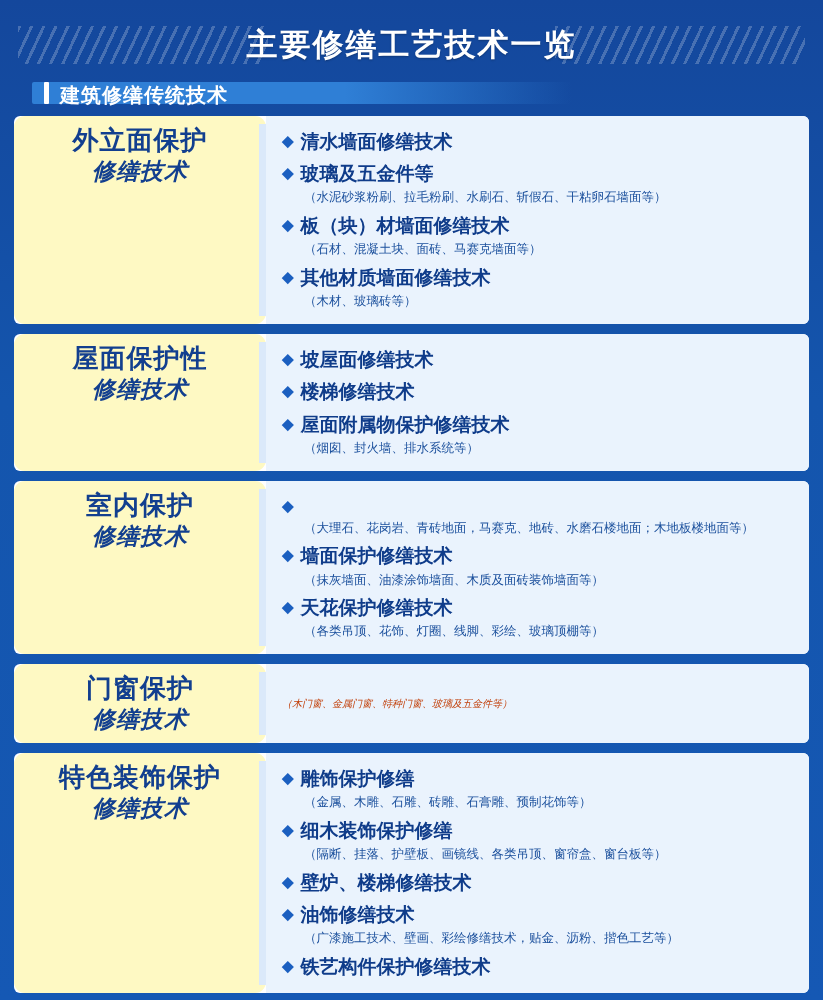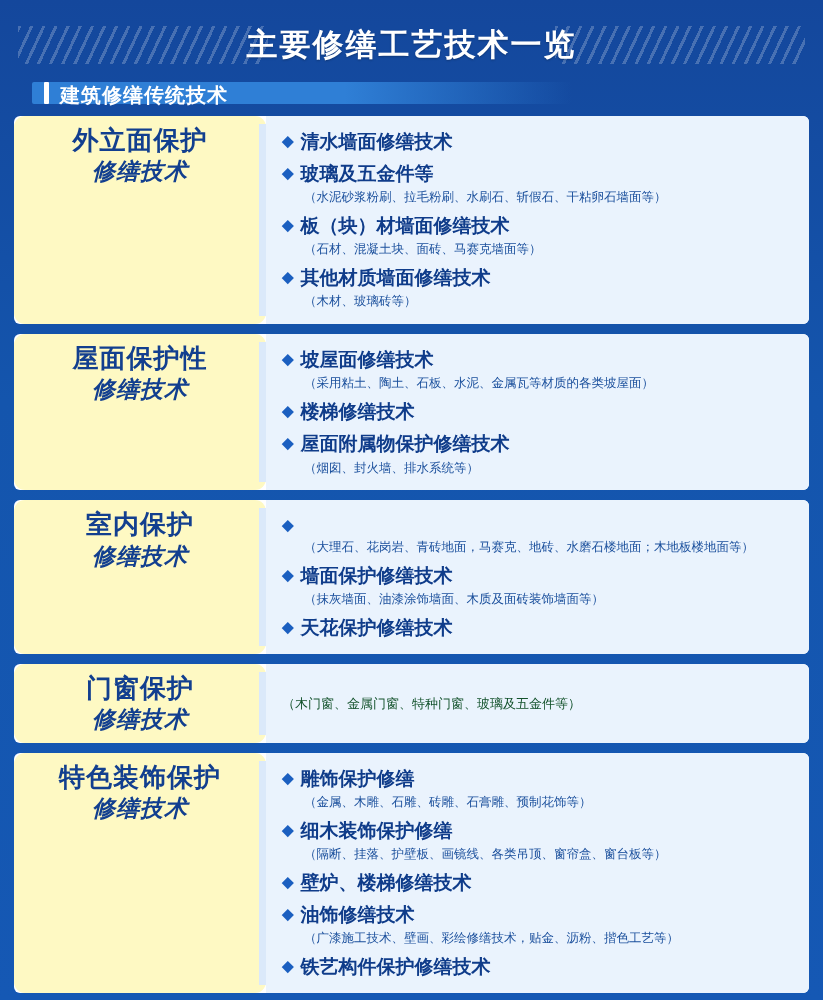--- a/index.html
+++ b/index.html
@@ -160,23 +160,24 @@
     font-size: 12.5px;
     line-height: 1.5;
     margin-left: 22px;
     margin-top: 1px;
     font-weight: normal;
   }
   .row.plain .right {
     justify-content: center;
   }
   .row.plain .sub-only {
-    color: #14532d;
-    font-size: 13px;
+    color: #c2410c;
+    font-size: 10px;
     line-height: 1.5;
+    font-style: italic;
   }
 </style>
 </head>
 <body>
 
 <div class="poster">
 
   <div class="title-band">
     <div class="hatch left"></div>
     <div class="hatch right"></div>
@@ -232,21 +233,20 @@
         <span class="l1">屋面保护性</span>
         <span class="l2">修缮技术</span>
       </div>
     </div>
     <div class="right">
       <div class="item">
         <div class="main">
             <span class="dia">◆</span>
             <span>坡屋面修缮技术</span>
           </div>
-        <div class="sub">（采用粘土、陶土、石板、水泥、金属瓦等材质的各类坡屋面）</div>
       </div>
       <div class="item">
         <div class="main">
             <span class="dia">◆</span>
             <span>楼梯修缮技术</span>
           </div>
       </div>
       <div class="item">
         <div class="main">
             <span class="dia">◆</span>
@@ -276,20 +276,21 @@
             <span class="dia">◆</span>
             <span>墙面保护修缮技术</span>
           </div>
         <div class="sub">（抹灰墙面、油漆涂饰墙面、木质及面砖装饰墙面等）</div>
       </div>
       <div class="item">
         <div class="main">
             <span class="dia">◆</span>
             <span>天花保护修缮技术</span>
           </div>
+        <div class="sub">（各类吊顶、花饰、灯圈、线脚、彩绘、玻璃顶棚等）</div>
       </div>
     </div>
   </div>
 
   <div class="row plain">
     <div class="left">
       <div class="cat">
         <span class="l1">门窗保护</span>
         <span class="l2">修缮技术</span>
       </div>

